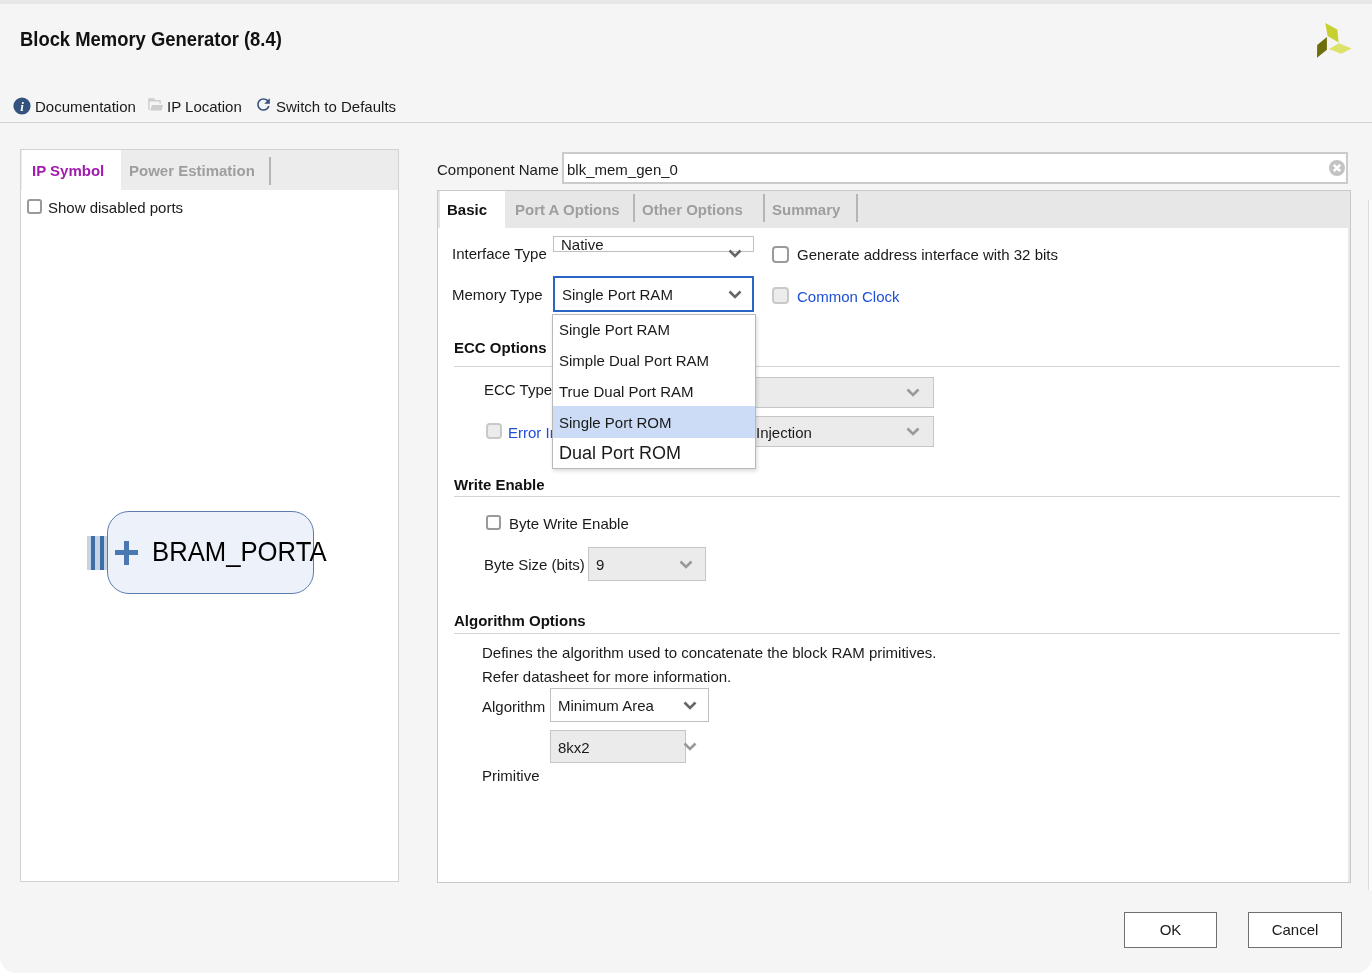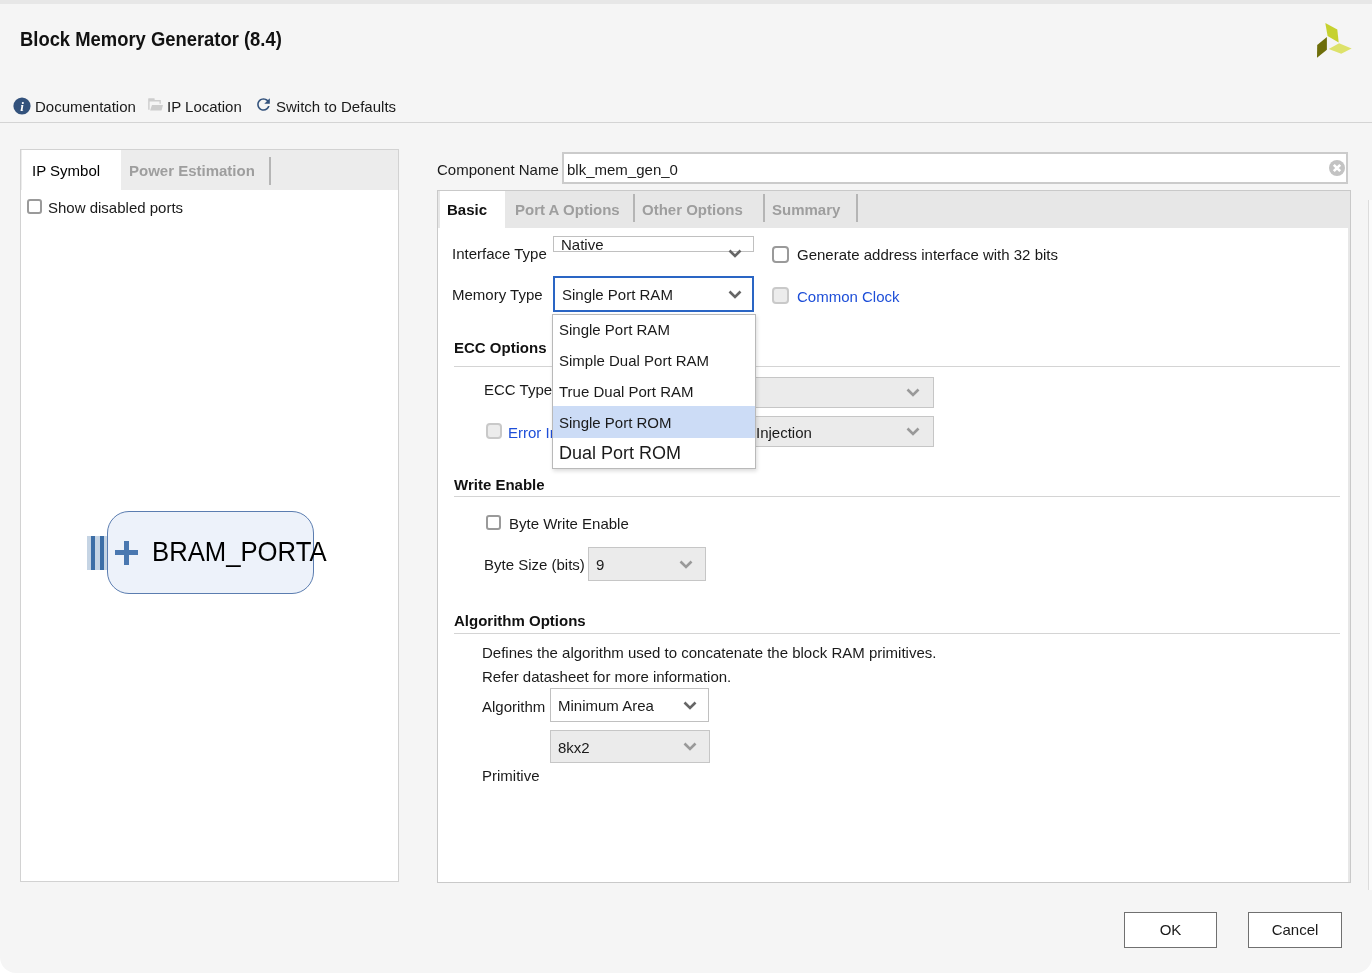--- a/index.html
+++ b/index.html
@@ -42,21 +42,21 @@
 <svg class="abs" style="left:254px;top:95px;" width="19" height="19" viewBox="0 0 24 24">
   <path d="M17.65 6.35C16.2 4.9 14.21 4 12 4c-4.42 0-7.99 3.58-7.99 8s3.57 8 7.99 8c3.73 0 6.84-2.55 7.73-6h-2.08c-.82 2.33-3.04 4-5.65 4-3.31 0-6-2.69-6-6s2.69-6 6-6c1.66 0 3.14.69 4.22 1.78L13 11h7V4l-2.35 2.35z" fill="#33527c"></path>
 </svg>
 <div class="lbl" style="left:276px;top:98px;">Switch to Defaults</div>
 
 <div class="rule" style="left:0;top:122px;width:1372px;"></div>
 
 <div class="abs" style="left:20px;top:149px;width:379px;height:733px;border:1px solid #d2d2d2;background:#fff;">
   <div class="abs" style="left:0;top:0;width:377px;height:40px;background:#ececec;border-bottom:1px solid #ececec;"></div>
   <div class="abs" style="left:1px;top:0px;width:99px;height:41px;background:#fff;"></div>
-  <div class="abs" style="left:11px;top:12px;font-size:15px;font-weight:normal;color:#000000;">IP Symbol</div>
+  <div class="abs" style="left:11px;top:12px;font-size:15px;font-weight:bold;color:#a21caf;">IP Symbol</div>
   <div class="abs" style="left:108px;top:12px;font-size:15px;font-weight:bold;color:#9e9e9e;">Power Estimation</div>
   <div class="abs" style="left:248px;top:7px;width:2px;height:28px;background:#b5b5b5;"></div>
 </div>
 
 <div class="abs" style="left:27px;top:199px;width:15px;height:15px;border:2px solid #9a9a9a;border-radius:3px;background:#fff;"></div>
 <div class="lbl" style="left:48px;top:199px;">Show disabled ports</div>
 
 <div class="abs" style="left:107px;top:511px;width:207px;height:83px;border:1px solid #5b7db0;border-radius:22px;background:#edf2fa;"></div>
 <div class="abs" style="left:87px;top:536px;width:20px;height:34px;background:#c5d4e4;"></div>
 <div class="abs" style="left:91px;top:536px;width:4px;height:34px;background:#3d6ea6;"></div>
@@ -137,21 +137,21 @@
 <div class="lbl" style="left:482px;top:644px;">Defines the algorithm used to concatenate the block RAM primitives.</div>
 <div class="lbl" style="left:482px;top:668px;">Refer datasheet for more information.</div>
 <div class="lbl" style="left:482px;top:698px;">Algorithm</div>
 <div class="sel" style="left:550px;top:688px;width:159px;height:34px;border-color:#c0c0c0;">
     <span>Minimum Area</span>
   </div>
 <svg class="chev" style="left:683px;top:701px;" width="14" height="9" viewBox="0 0 14 9">
     <path d="M1.5,1.5 L7,7 L12.5,1.5" fill="none" stroke="#666" stroke-width="2.6"></path>
   </svg>
 <div class="lbl" style="left:482px;top:739px;margin-top:28px;">Primitive</div>
-<div class="seld" style="left:550px;top:730px;width:160px;height:33px;">
+<div class="seld" style="left:550px;top:730px;width:136px;height:33px;">
     <span style="color:#1a1a1a;">8kx2</span>
   </div>
 <svg class="chev" style="left:683px;top:742px;" width="14" height="9" viewBox="0 0 14 9">
     <path d="M1.5,1.5 L7,7 L12.5,1.5" fill="none" stroke="#999" stroke-width="2.6"></path>
   </svg>
 
 <div class="abs" style="left:552px;top:314px;width:204px;height:155px;background:#fff;border:1px solid #b9b9b9;box-shadow:1px 2px 4px rgba(0,0,0,0.15);"></div>
 <div class="abs" style="left:553px;top:313px;width:202px;height:31px;">
     <span style="position:absolute;left:6px;top:50%;transform:translateY(-50%);font-size:15px;">Single Port RAM</span>
   </div>

